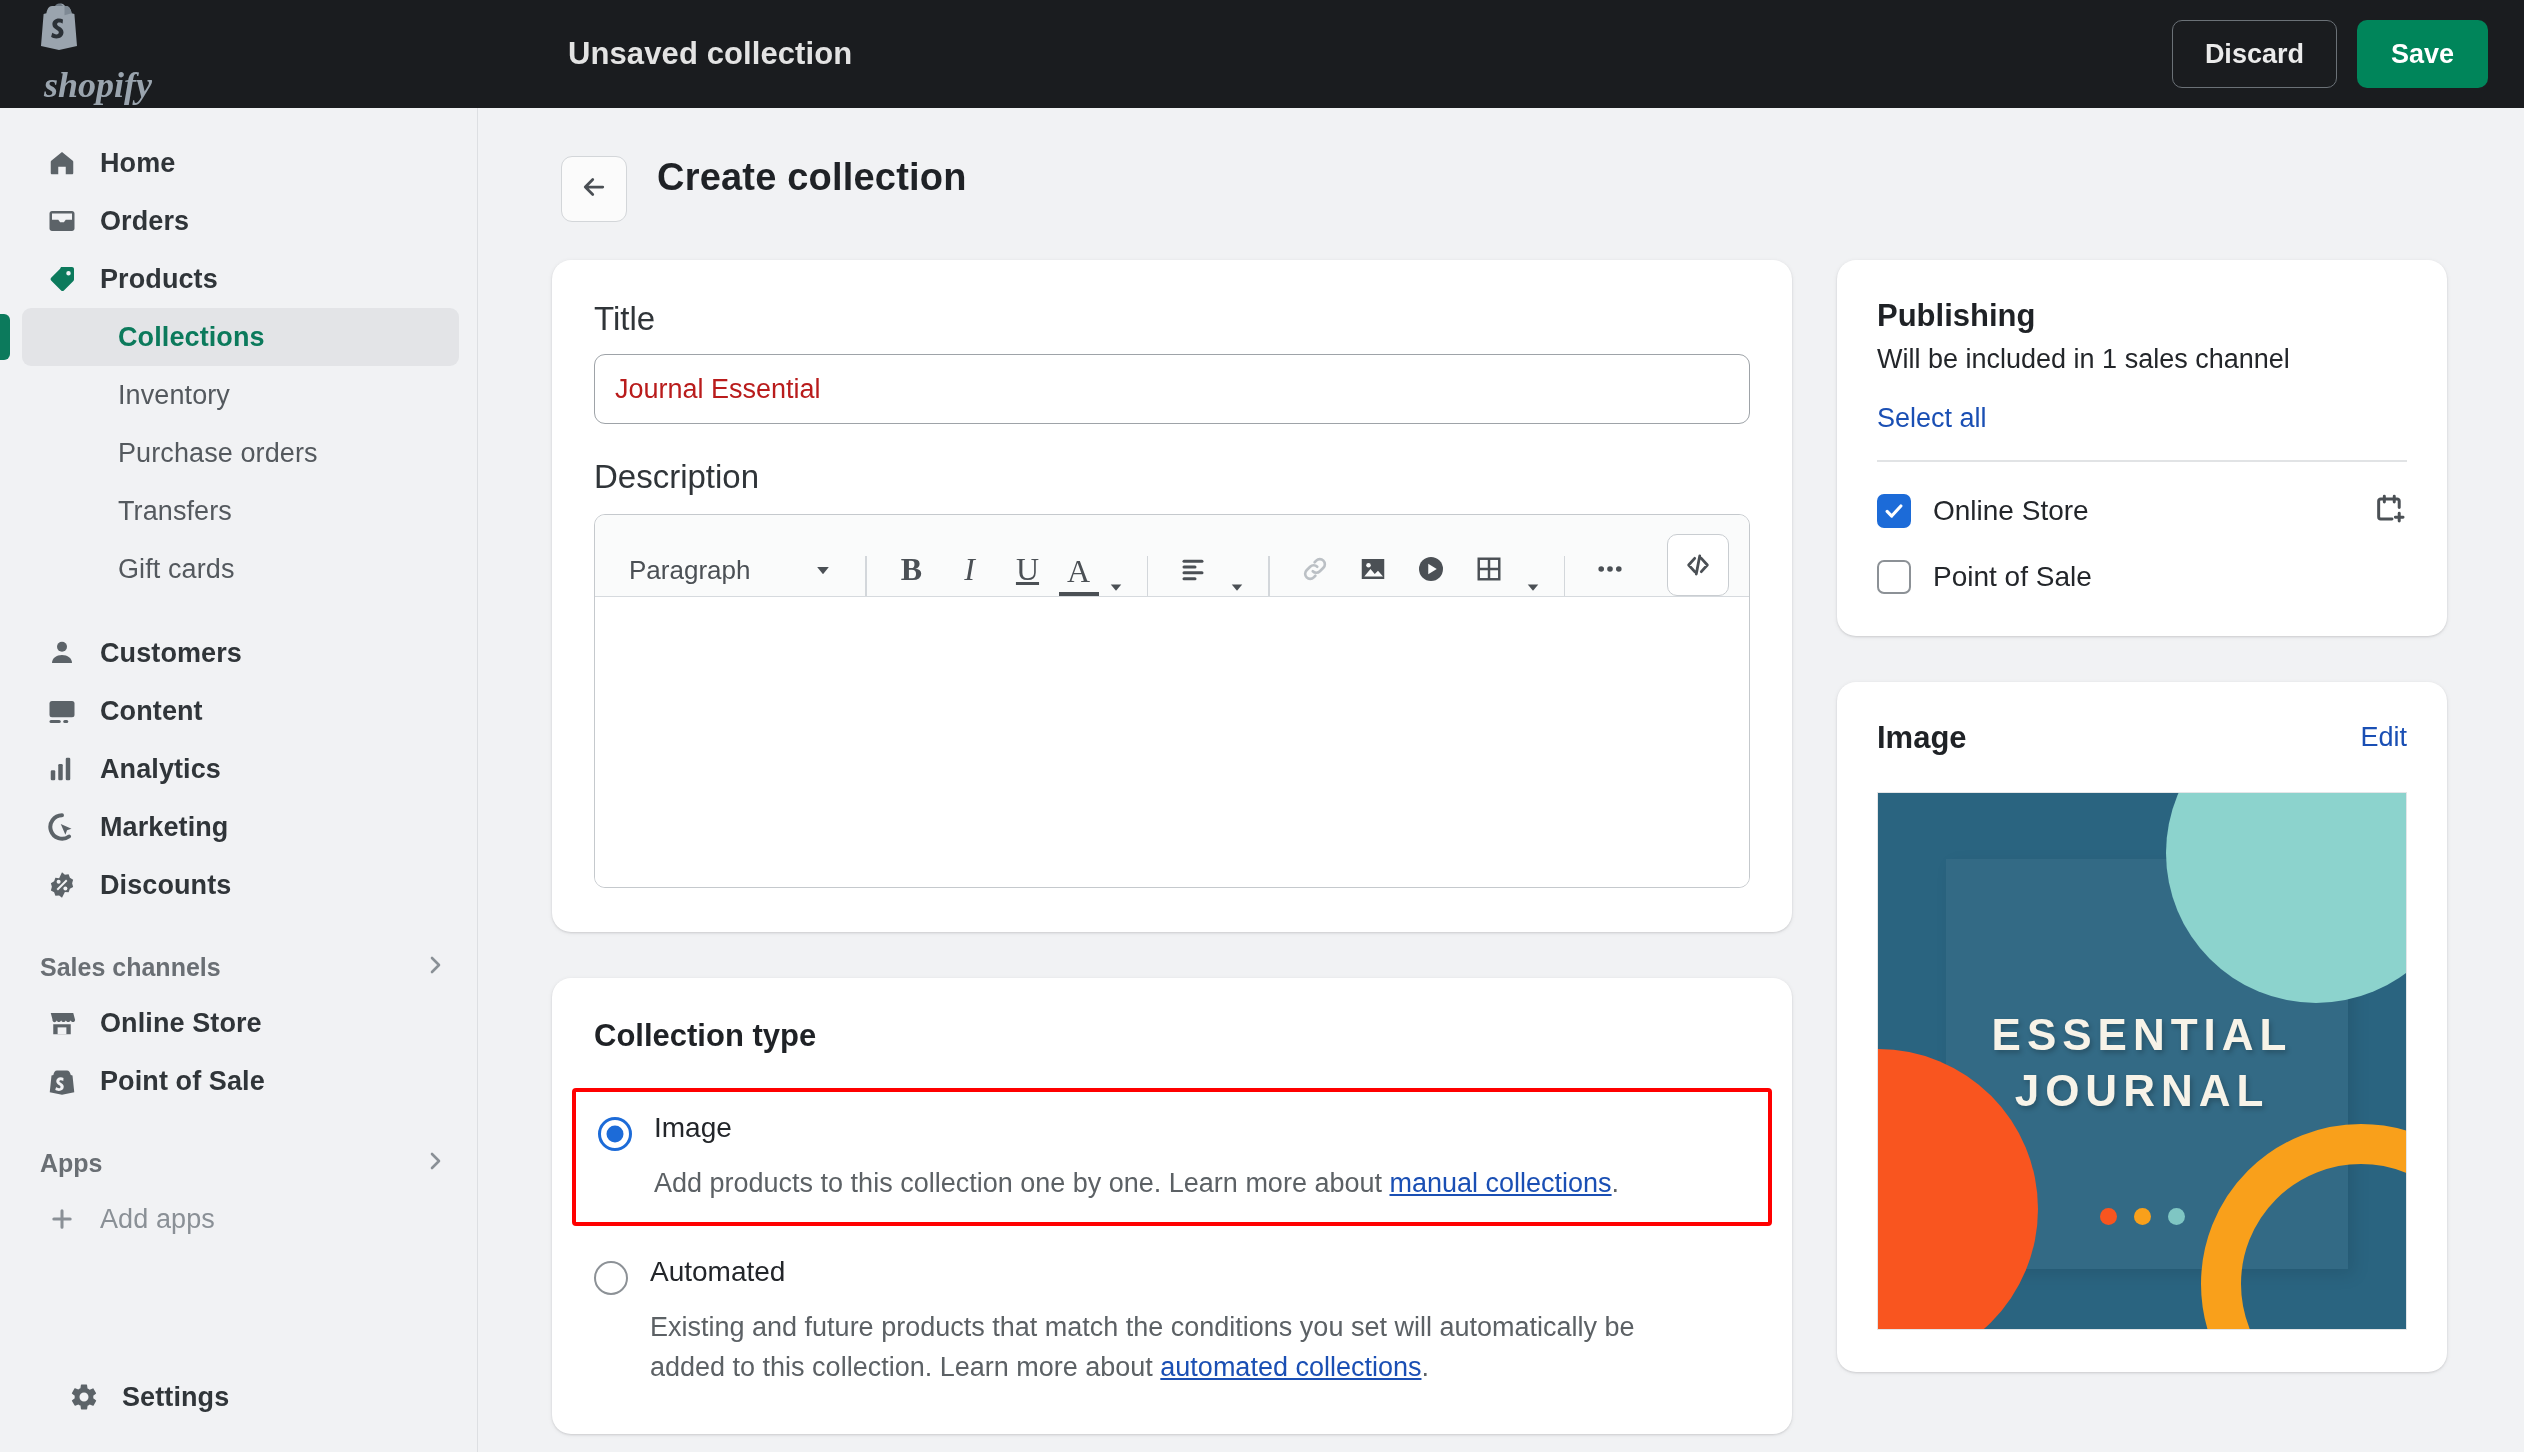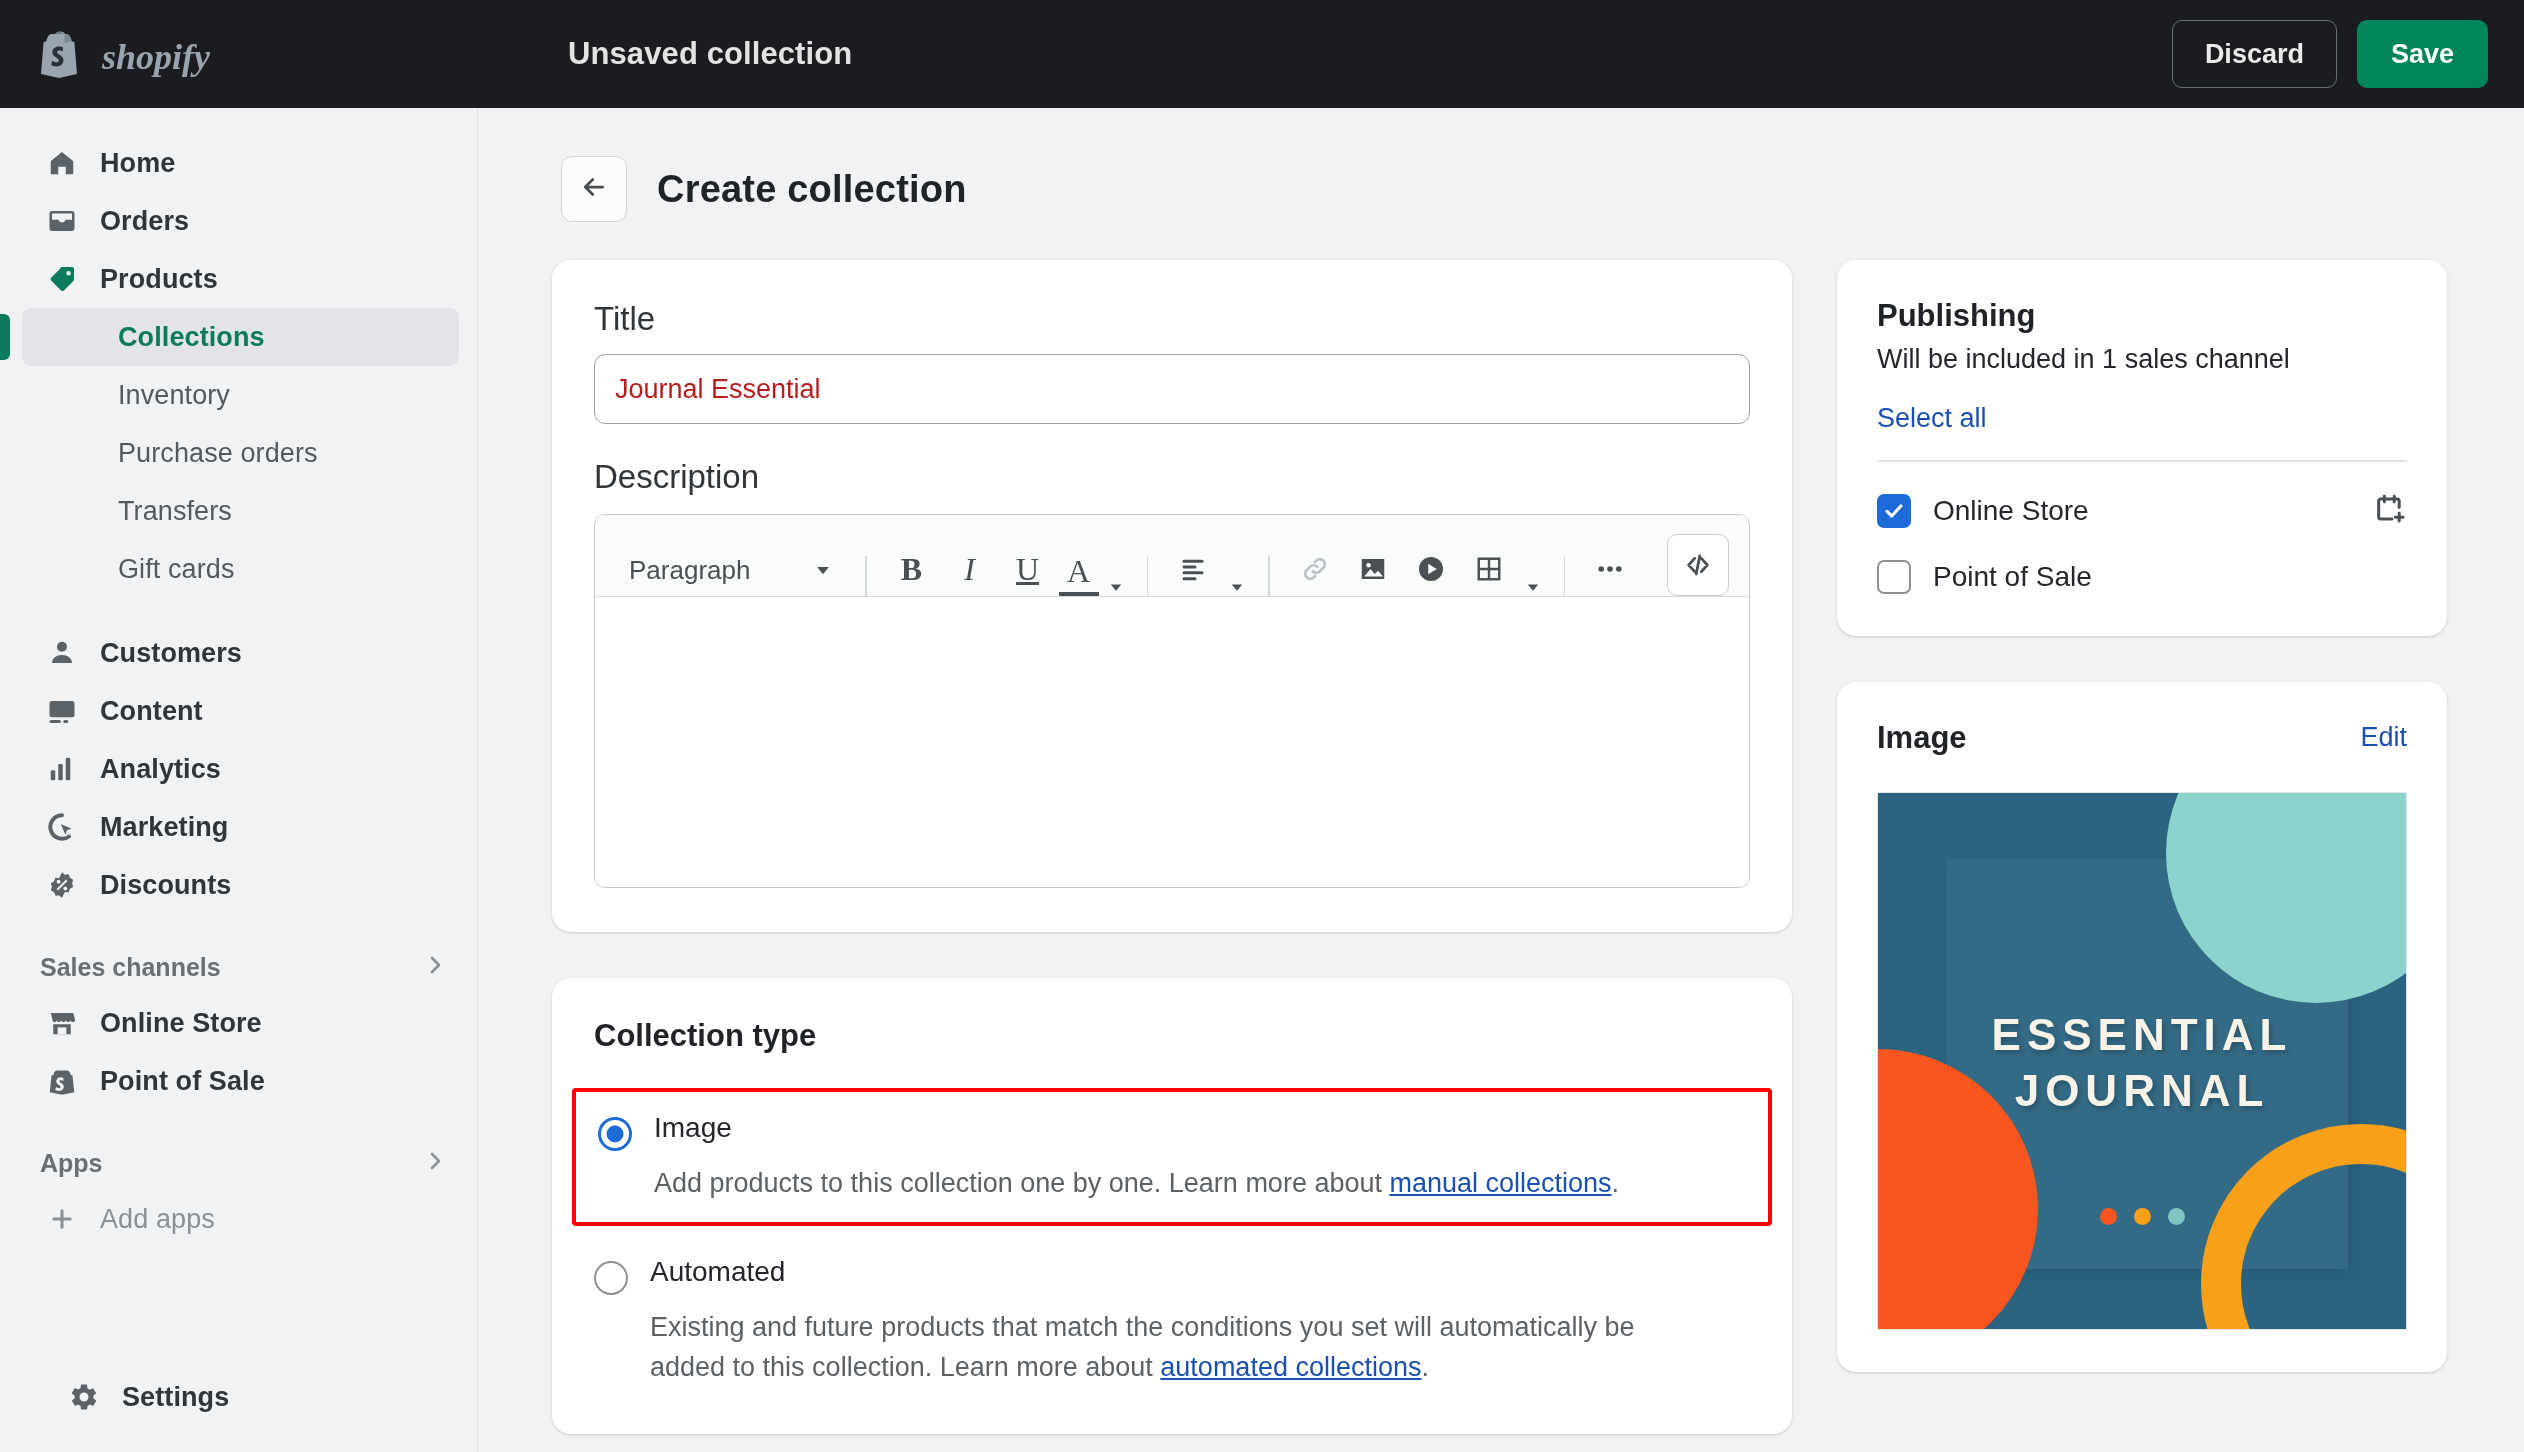--- a/index.html
+++ b/index.html
@@ -10,21 +10,21 @@
     overflow: hidden;
   }
 
   
   .topbar {
     position: absolute; top: 0; left: 0;
     width: 2524px; height: 108px;
     background: #1A1C1F;
     display: flex; align-items: center;
   }
-  .logo-wrap { display: flex; align-items: flex-end; margin-left: 38px; gap: 16px; }
+  .logo-wrap { display: flex; align-items: flex-start; margin-left: 38px; gap: 16px; flex-direction: column; }
   .logo-bag { width: 42px; height: 48px; }
   .logo-word { height: 40px; }
   .topbar-title {
     position: absolute; left: 568px;
     font-size: 31px; font-weight: 600; color: #E3E3E3;
     letter-spacing: .1px;
   }
   .topbar-actions {
     position: absolute; right: 36px;
     display: flex; align-items: center; gap: 20px;
@@ -82,21 +82,21 @@
   .nav-settings {
     position: absolute; bottom: 26px; left: 22px; right: 18px;
   }
 
   
   .main {
     position: absolute; top: 108px; left: 479px;
     width: 2045px; height: 1344px;
     overflow: hidden;
   }
-  .page-head { display: flex; align-items: center; gap: 30px; margin: 48px 0 0 73px; padding-left: 9px; }
+  .page-head { display: flex; gap: 30px; margin: 48px 0 0 73px; padding-left: 9px; }
   .back-btn {
     width: 66px; height: 66px;
     border: 1.5px solid #D3D6D9; border-radius: 11px;
     background: #FBFBFB;
     display: flex; align-items: center; justify-content: center;
     cursor: pointer;
   }
   .page-title { font-size: 38px; font-weight: 600; color: #1F2226; letter-spacing: .2px; }
 
   .columns { display: flex; gap: 45px; margin: 38px 0 0 73px; }

